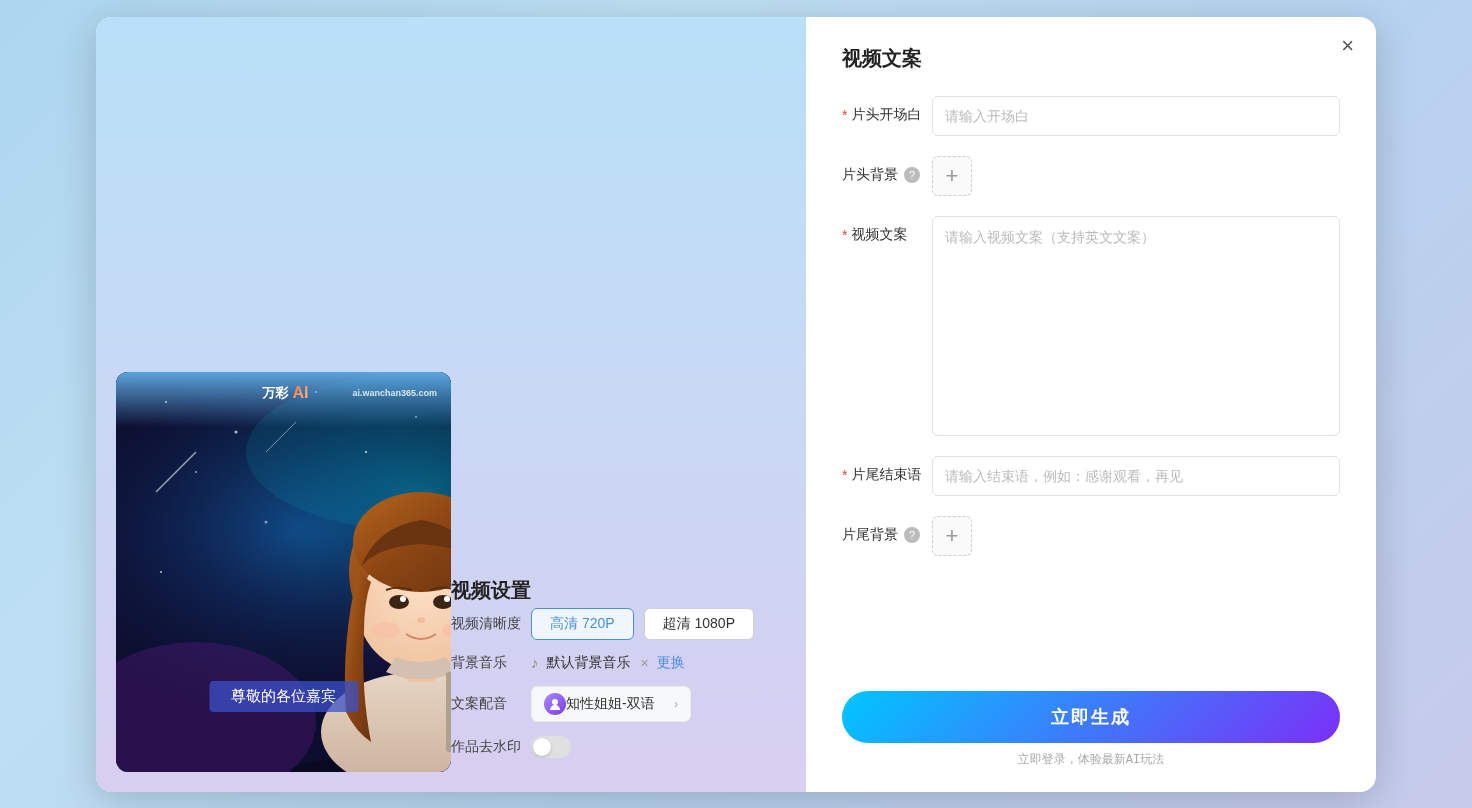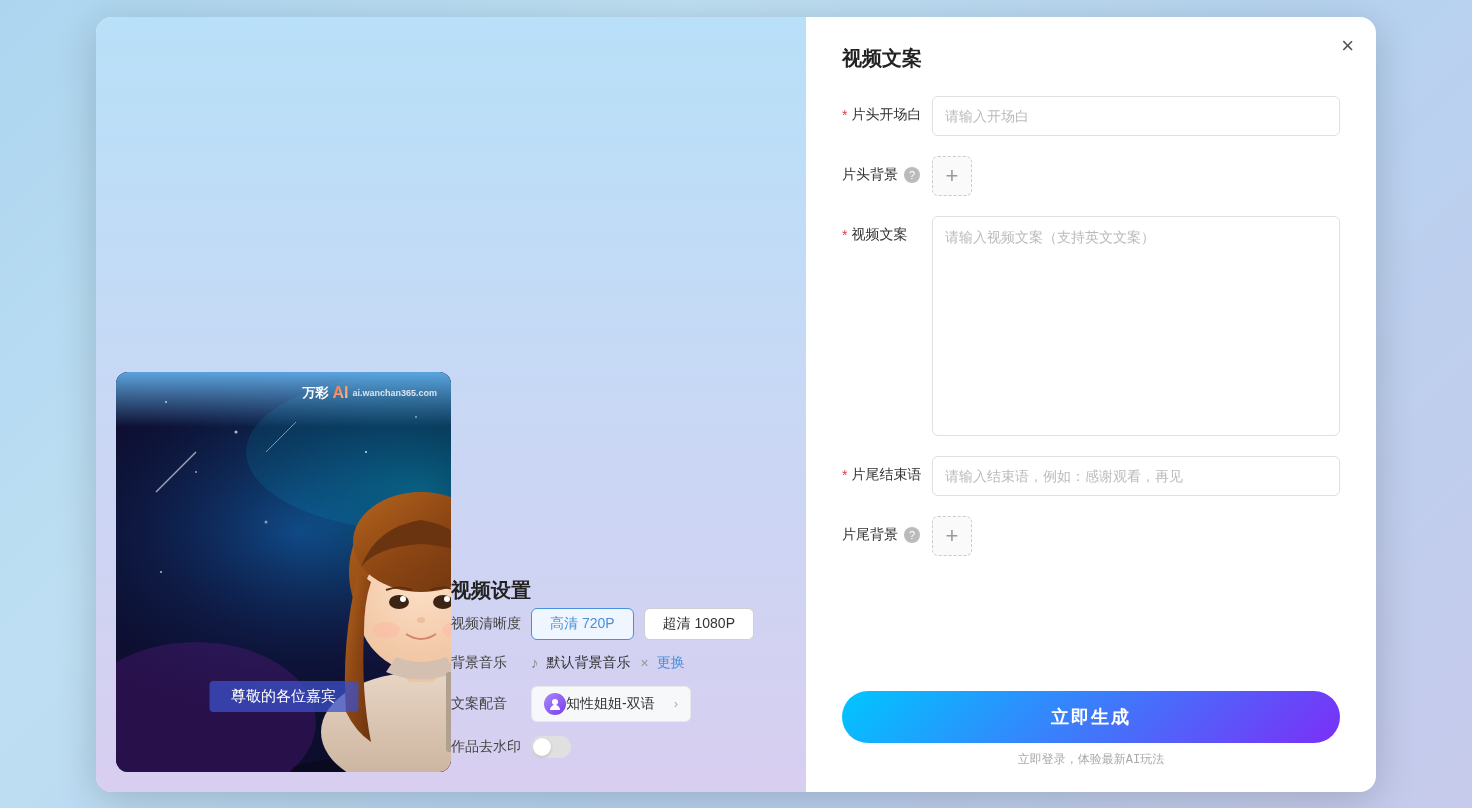--- a/index.html
+++ b/index.html
@@ -79,20 +79,21 @@
       -webkit-text-fill-color: transparent;
       font-size: 16px;
       font-weight: 800;
     }
 
     .watermark-sub {
       color: rgba(255,255,255,0.8);
       font-size: 9px;
       display: block;
       text-align: center;
+      margin-left: 40px;
     }
 
     
     .subtitle-banner {
       position: absolute;
       bottom: 60px;
       left: 50%;
       transform: translateX(-50%);
       background: rgba(60, 80, 200, 0.75);
       color: white;

